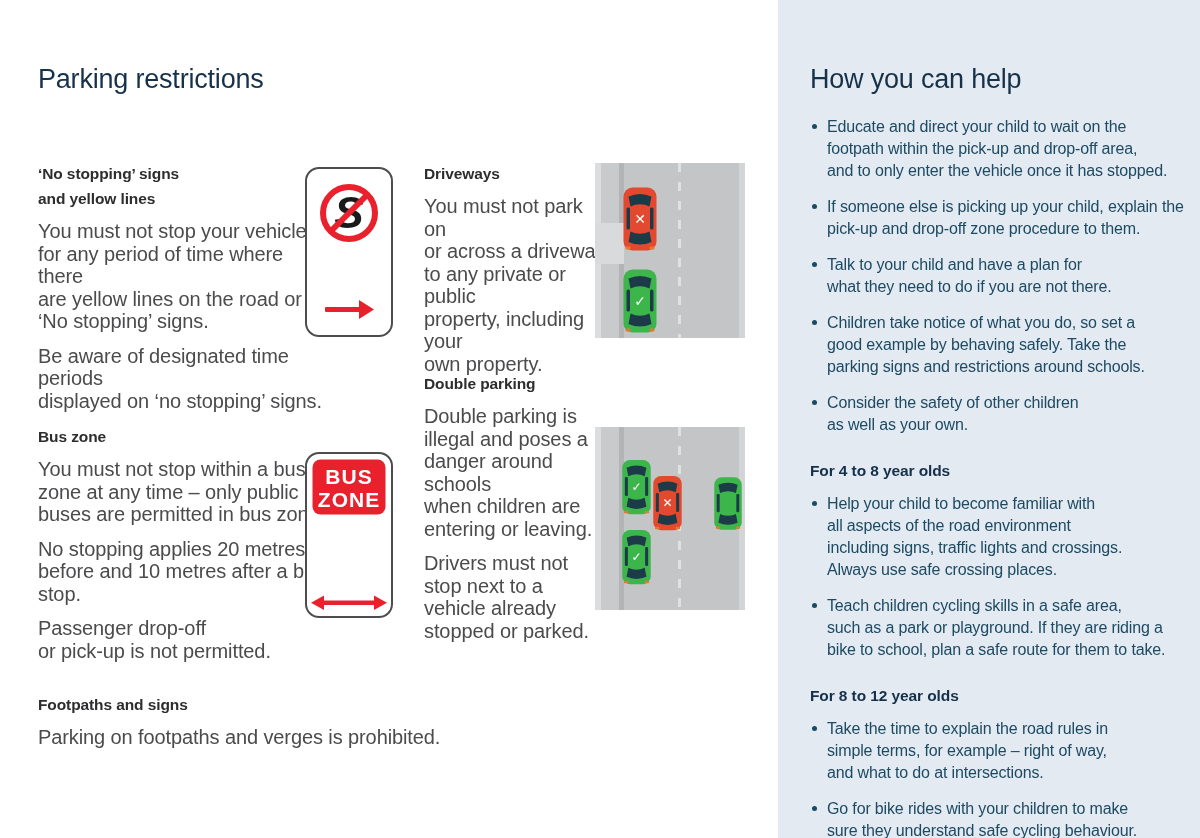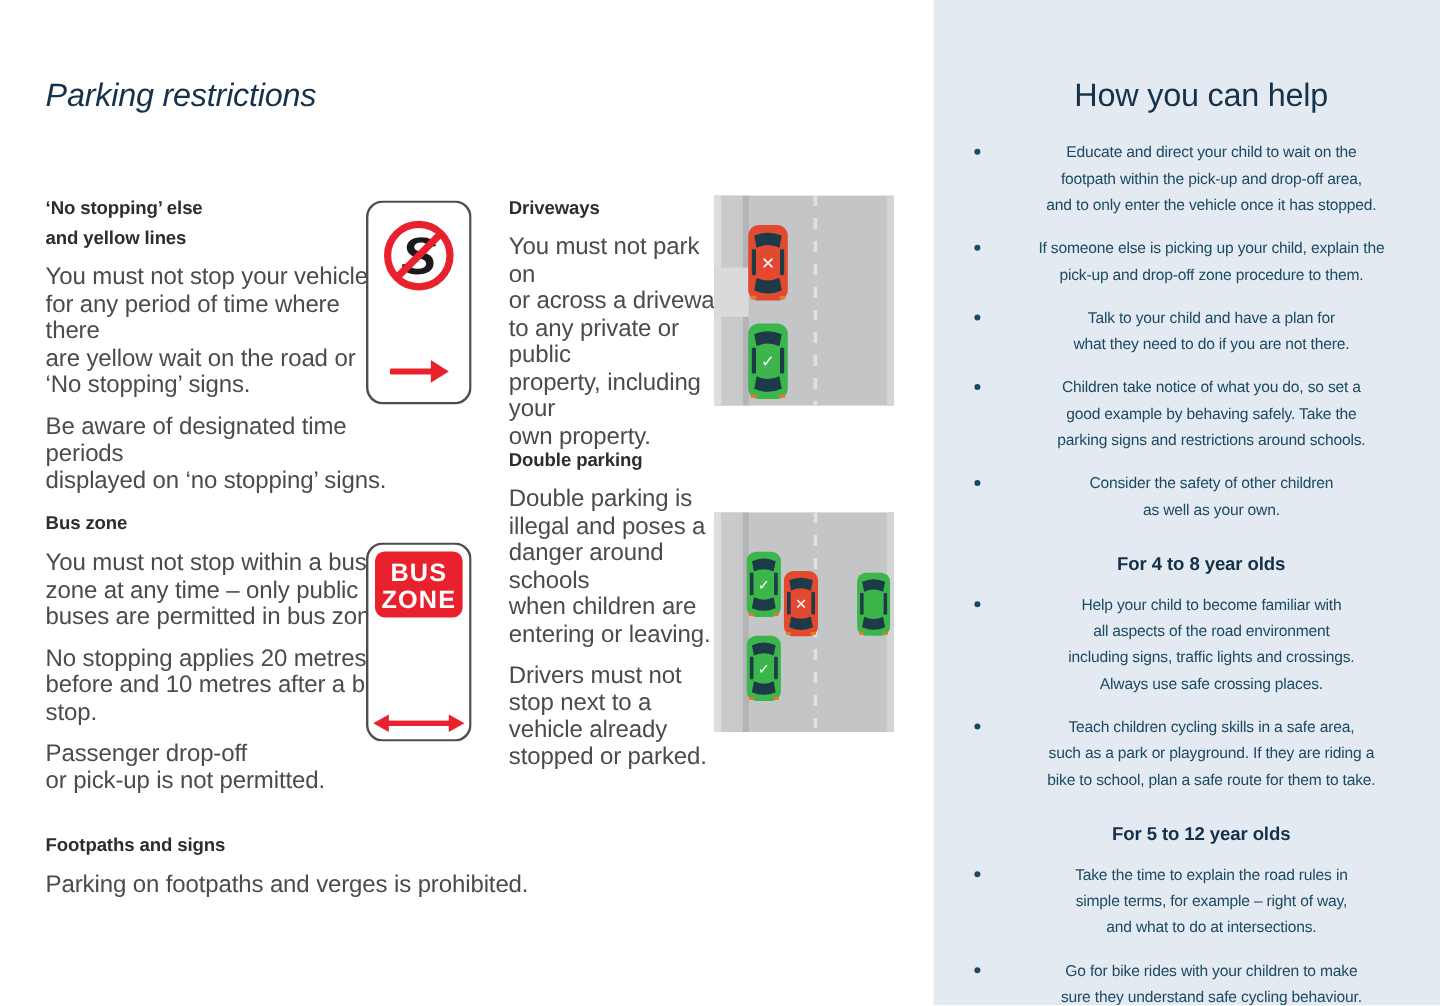--- a/index.html
+++ b/index.html
@@ -21,27 +21,26 @@
   .body-text {
     font-size:20px; color:var(--body_text); line-height:22.5px;
     margin:0 0 12px 0; white-space:pre-line; letter-spacing:-0.1px;
   }
 
   
   .sidebar {
     position:absolute; left:778px; top:0; width:422px; height:838px;
     background:var(--sidebar_bg); box-sizing:border-box;
     padding:62px 8px 0 32px;
-    text-align:center;
   }
   .sidebar .page-title { margin:0 0 20px 0; }
   .sidebar ul { list-style:none; margin:0 0 0 0; padding:0; }
   .sidebar li {
     position:relative; padding-left:17px; margin:0 0 14px 0;
-    font-size:13px; line-height:22px; color:var(--sidebar_text);
+    font-size:16px; line-height:22px; color:var(--sidebar_text);
     white-space:pre-line; letter-spacing:-0.15px;
   }
   .sidebar li::before {
     content:""; position:absolute; left:2px; top:8px;
     width:5px; height:5px; border-radius:50%; background:var(--sidebar_text);
   }
   .age-heading {
     font-size:15.5px; font-weight:700; color:var(--age_heading);
     margin:26px 0 13px 0; letter-spacing:-0.1px;
   }
@@ -77,28 +76,28 @@
 
   .sign-letter {
     font-family:"Liberation Sans", sans-serif; font-weight:bold;
   }
 </style>
 </head>
 <body>
 
 <div class="page">
 
-  <h1 class="abs page-title" style="left:38px; top:62px;font-style:italic;">Parking restrictions</h1>
+  <h1 class="abs page-title" style="left:38px; top:62px;">Parking restrictions</h1>
 
   <section class="abs" style="left:38px; top:161px; width:290px;">
-    <h2 class="sec-heading">‘No stopping’ else
+    <h2 class="sec-heading">‘No stopping’ signs
 and yellow lines</h2>
     <p class="body-text">You must not stop your vehicle
 for any period of time where there
-are yellow wait on the road or
+are yellow lines on the road or
 ‘No stopping’ signs.</p>
     <p class="body-text">Be aware of designated time periods
 displayed on ‘no stopping’ signs.</p>
   </section>
 
   <div class="sign" style="left:305px; top:167px; width:88px; height:170px;">
     <svg width="88" height="170" viewBox="0 0 88 170">
       <rect x="1" y="1" width="86" height="168" rx="13" fill="#ffffff" stroke="var(--sign_border)" stroke-width="2"></rect>
       <g>
         <text class="sign-letter" x="44" y="61" font-size="44" font-style="italic" text-anchor="middle" fill="#1a1a1a">S</text>
@@ -268,21 +267,21 @@
     <ul>
       <li>Help your child to become familiar with
 all aspects of the road environment
 including signs, traffic lights and crossings.
 Always use safe crossing places.</li>
       <li>Teach children cycling skills in a safe area,
 such as a park or playground. If they are riding a
 bike to school, plan a safe route for them to take.</li>
     </ul>
 
-    <h2 class="age-heading">For 5 to 12 year olds</h2>
+    <h2 class="age-heading">For 8 to 12 year olds</h2>
     <ul>
       <li>Take the time to explain the road rules in
 simple terms, for example – right of way,
 and what to do at intersections.</li>
       <li>Go for bike rides with your children to make
 sure they understand safe cycling behaviour.</li>
     </ul>
   </aside>
 
 </div>

